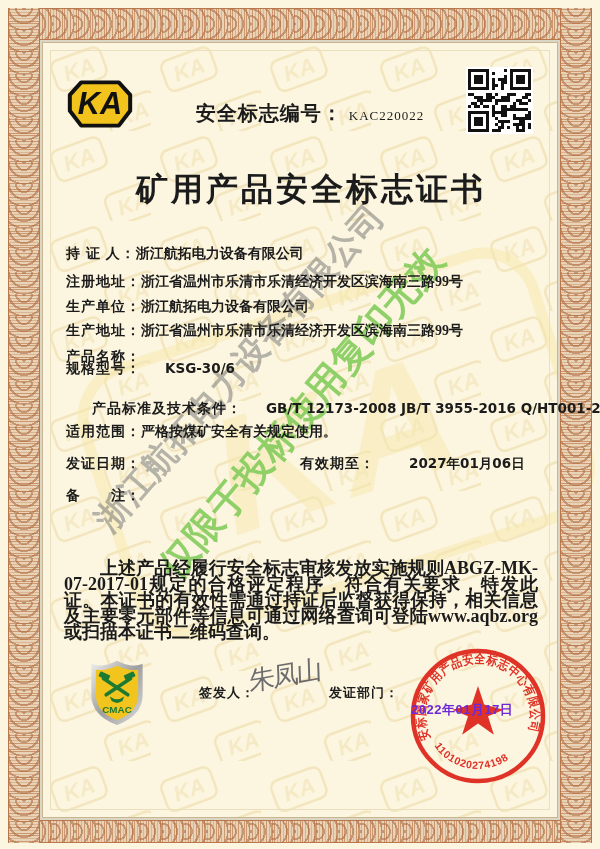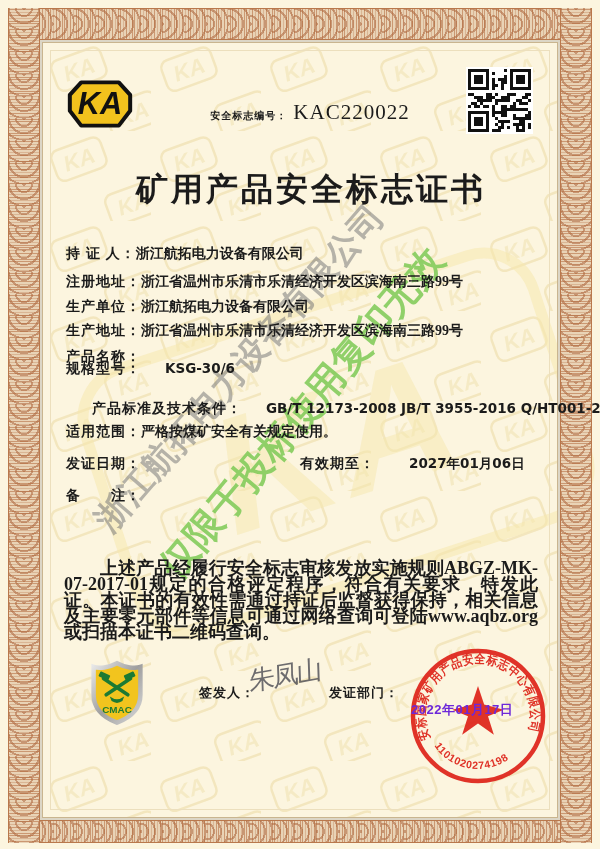--- a/index.html
+++ b/index.html
@@ -44,22 +44,22 @@
   
   .wm{position:absolute;white-space:nowrap;font-weight:bold;pointer-events:none;}
   .wm-company{left:240px;top:368px;transform:translate(-50%,-50%) rotate(-49deg);
     font-size:34px;color:rgba(122,122,122,.55);letter-spacing:1px;z-index:2;}
   .wm-notice{left:302px;top:413px;transform:translate(-50%,-50%) rotate(-50deg);
     font-size:38px;color:rgba(116,198,72,.8);letter-spacing:0;z-index:3;
     text-shadow:0 0 1px rgba(255,255,255,.4);}
   
   .ka-logo{position:absolute;left:63px;top:71px;z-index:4;}
   .mark-line{position:absolute;top:100px;left:0;width:100%;text-align:center;z-index:4;padding-left:20px;box-sizing:border-box;}
-  .mark-label{font-family:Liberation Serif, serif;font-weight:bold;font-size:10px;letter-spacing:1px;}
-  .mark-number{font-family:"Liberation Serif",serif;font-size:21px;letter-spacing:1px;margin-left:6px;}
+  .mark-label{font-family:Liberation Serif, serif;font-weight:bold;font-size:20px;letter-spacing:1px;}
+  .mark-number{font-family:"Liberation Serif",serif;font-size:13px;letter-spacing:1px;margin-left:6px;}
   .qr{position:absolute;left:466px;top:67px;z-index:4;}
   .title{position:absolute;top:168px;left:11px;width:100%;text-align:center;z-index:4;
     font-family:"Liberation Sans",sans-serif;font-weight:900;font-size:32px;letter-spacing:3px;}
   
   .row{position:absolute;left:66px;width:478px;z-index:4;display:flex;align-items:baseline;}
   .flabel{font-family:"Liberation Sans",sans-serif;font-weight:bold;font-size:14px;
     letter-spacing:1px;flex:0 0 68px;white-space:nowrap;}
   .row.wide .flabel{flex:0 0 176px;text-align:right;}
   .fvalue{font-weight:bold;font-size:14px;white-space:nowrap;}
   .fvalue.latin{font-family:"DejaVu Sans",sans-serif;font-size:13.5px;margin-left:24px;}

